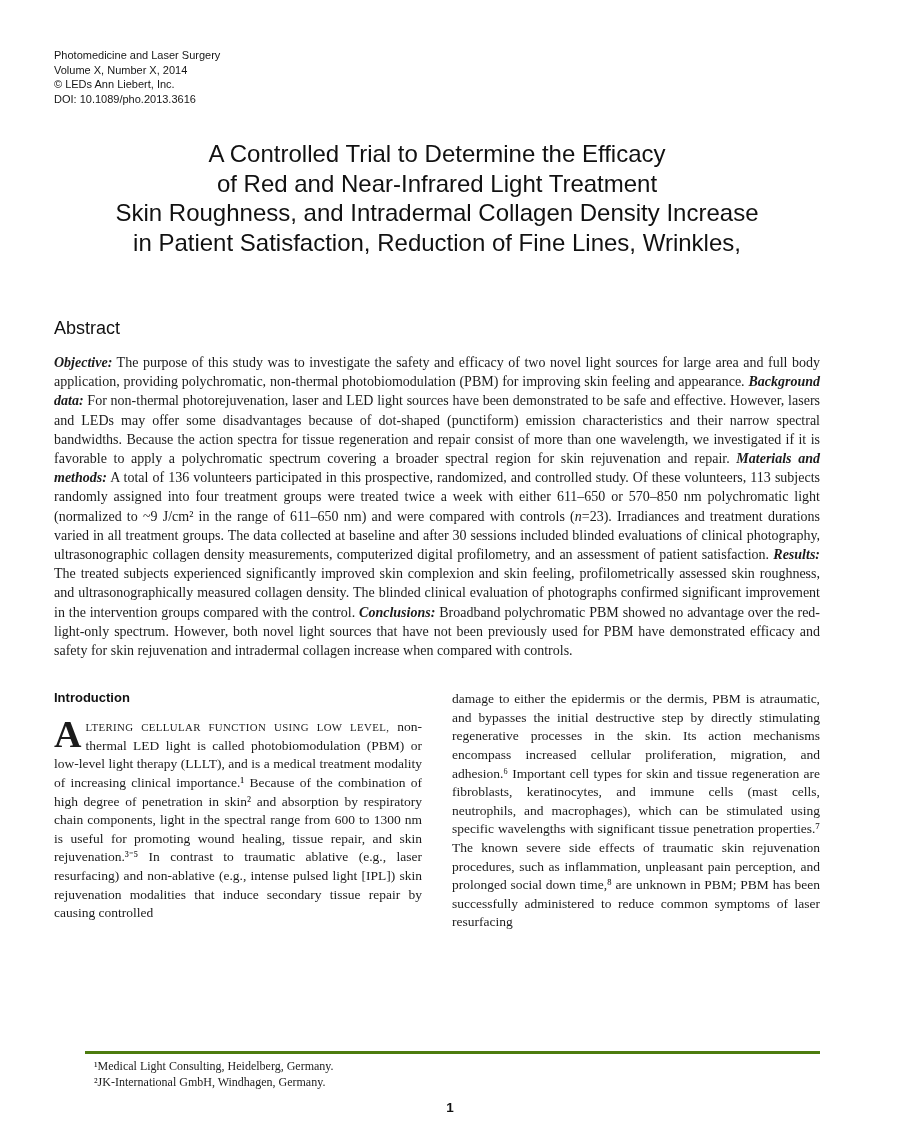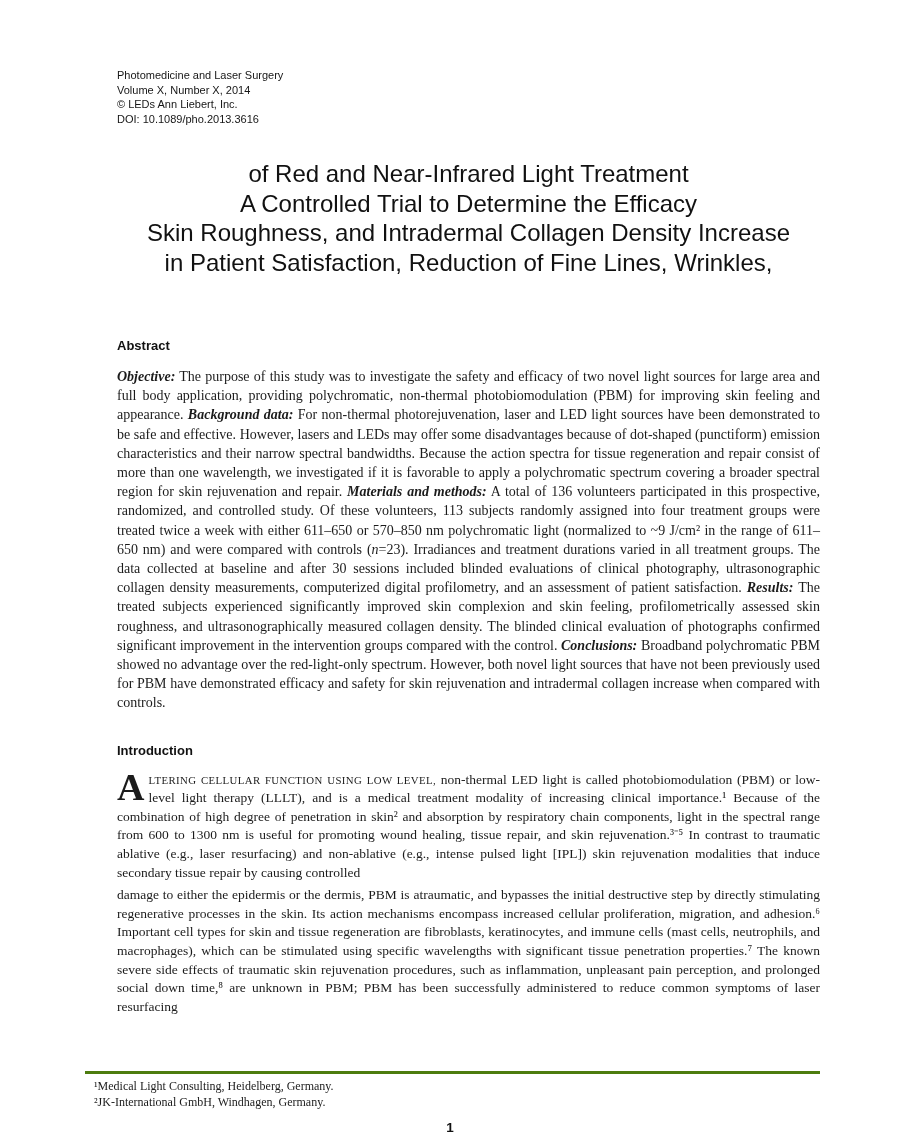--- a/index.html
+++ b/index.html
@@ -6,23 +6,22 @@
   html,body { width:900px; background:#ffffff; }
   body {
     height:1143px;
     font-family:"Liberation Sans", sans-serif;
     color:#1a1a1a;
     position:relative;
     overflow:hidden;
   }
   .page {
     width:900px; height:878px;
-    padding:48px 80px 0 117px;
+    padding:48px 80px 0 54px;
     position:relative;
-    margin-top:20px;
   }
   
   .journal-header { font-size:11px; line-height:14.5px; color:#161616; }
   
   .paper-title {
     margin-top:33px;
     text-align:center;
     font-size:24px;
     line-height:29.5px;
     font-weight:400;
@@ -31,22 +30,22 @@
   
   .authors {
     margin-top:40px;
     text-align:center;
     font-size:14px;
     color:#1c1c1c;
   }
   
   .abstract-heading {
     margin-top:61px;
-    font-size:13px;
-    font-weight:bold;
+    font-size:18px;
+    font-weight:normal;
     color:#111111;
   }
   .abstract-body {
     margin-top:14px;
     font-family:"Liberation Serif", serif;
     font-size:14px;
     line-height:19.2px;
     text-align:justify;
     color:#1b1b1b;
     hyphens:auto;
@@ -60,22 +59,21 @@
     font-size:38px;
     line-height:30px;
     font-weight:bold;
     padding:1px 4px 0 0;
     font-family:"Liberation Serif", serif;
   }
   
   .columns {
     margin-top:30px;
     display:flex;
-    gap:4px;
-    flex-direction:column;
+    gap:30px;
   }
   .col { flex:1; }
   .section-heading {
     font-size:13px;
     font-weight:bold;
     color:#111111;
     margin-bottom:13px;
   }
   .body-par {
     font-family:"Liberation Serif", serif;
@@ -117,22 +115,22 @@
 <div class="page">
 
   <div class="journal-header">
     <div>Photomedicine and Laser Surgery</div>
     <div>Volume X, Number X, 2014</div>
     <div>© LEDs Ann Liebert, Inc.</div>
     <div>DOI: 10.1089/pho.2013.3616</div>
   </div>
 
   <h1 class="paper-title">
+    <div>A Controlled Trial to Determine the Efficacy</div>
     <div>of Red and Near-Infrared Light Treatment</div>
-    <div>A Controlled Trial to Determine the Efficacy</div>
     <div>Skin Roughness, and Intradermal Collagen Density Increase</div>
     <div>in Patient Satisfaction, Reduction of Fine Lines, Wrinkles,</div>
   </h1>
 
 
   <div class="abstract-heading">Abstract</div>
   <p class="abstract-body"><span class="seg-bi">Objective:</span><span class="seg-n"> The purpose of this study was to investigate the safety and efficacy of two novel light sources for large area and full body application, providing polychromatic, non-thermal photobiomodulation (PBM) for improving skin feeling and appearance. </span><span class="seg-bi">Background data:</span><span class="seg-n"> For non-thermal photorejuvenation, laser and LED light sources have been demonstrated to be safe and effective. However, lasers and LEDs may offer some disadvantages because of dot-shaped (punctiform) emission characteristics and their narrow spectral bandwidths. Because the action spectra for tissue regeneration and repair consist of more than one wavelength, we investigated if it is favorable to apply a polychromatic spectrum covering a broader spectral region for skin rejuvenation and repair. </span><span class="seg-bi">Materials and methods:</span><span class="seg-n"> A total of 136 volunteers participated in this prospective, randomized, and controlled study. Of these volunteers, 113 subjects randomly assigned into four treatment groups were treated twice a week with either 611–650 or 570–850 nm polychromatic light (normalized to ~9 J/cm² in the range of 611–650 nm) and were compared with controls (</span><span class="seg-i">n</span><span class="seg-n">=23). Irradiances and treatment durations varied in all treatment groups. The data collected at baseline and after 30 sessions included blinded evaluations of clinical photography, ultrasonographic collagen density measurements, computerized digital profilometry, and an assessment of patient satisfaction. </span><span class="seg-bi">Results:</span><span class="seg-n"> The treated subjects experienced significantly improved skin complexion and skin feeling, profilometrically assessed skin roughness, and ultrasonographically measured collagen density. The blinded clinical evaluation of photographs confirmed significant improvement in the intervention groups compared with the control. </span><span class="seg-bi">Conclusions:</span><span class="seg-n"> Broadband polychromatic PBM showed no advantage over the red-light-only spectrum. However, both novel light sources that have not been previously used for PBM have demonstrated efficacy and safety for skin rejuvenation and intradermal collagen increase when compared with controls.</span></p>
 
   <div class="columns">
     <div class="col">

